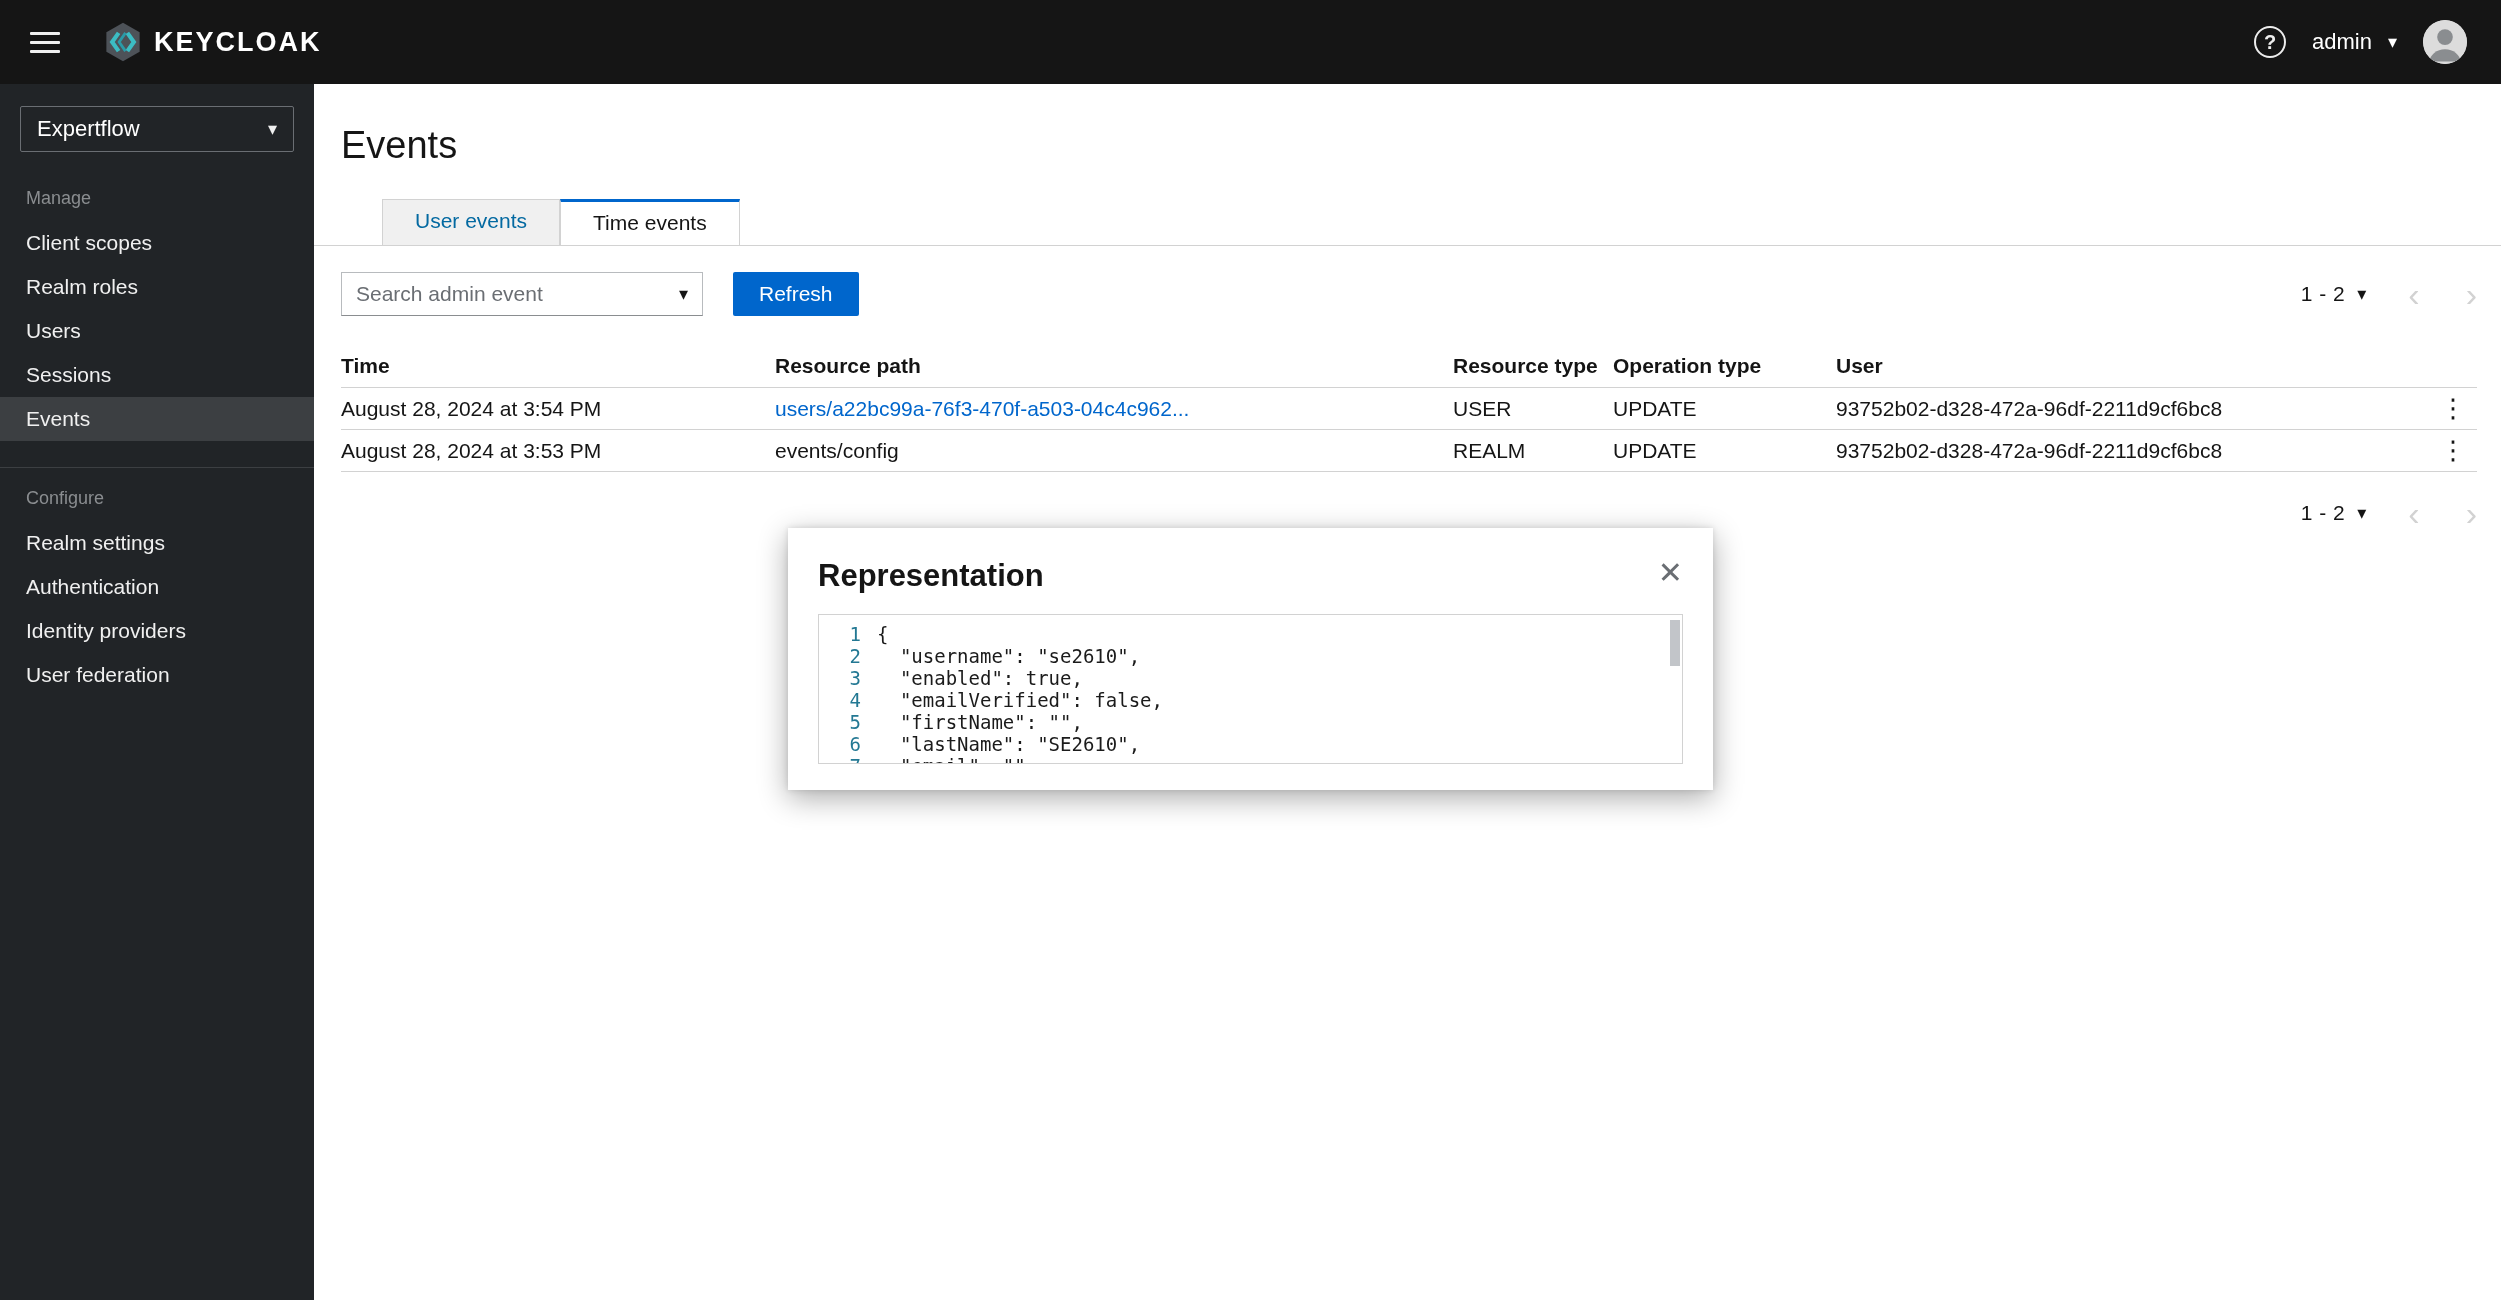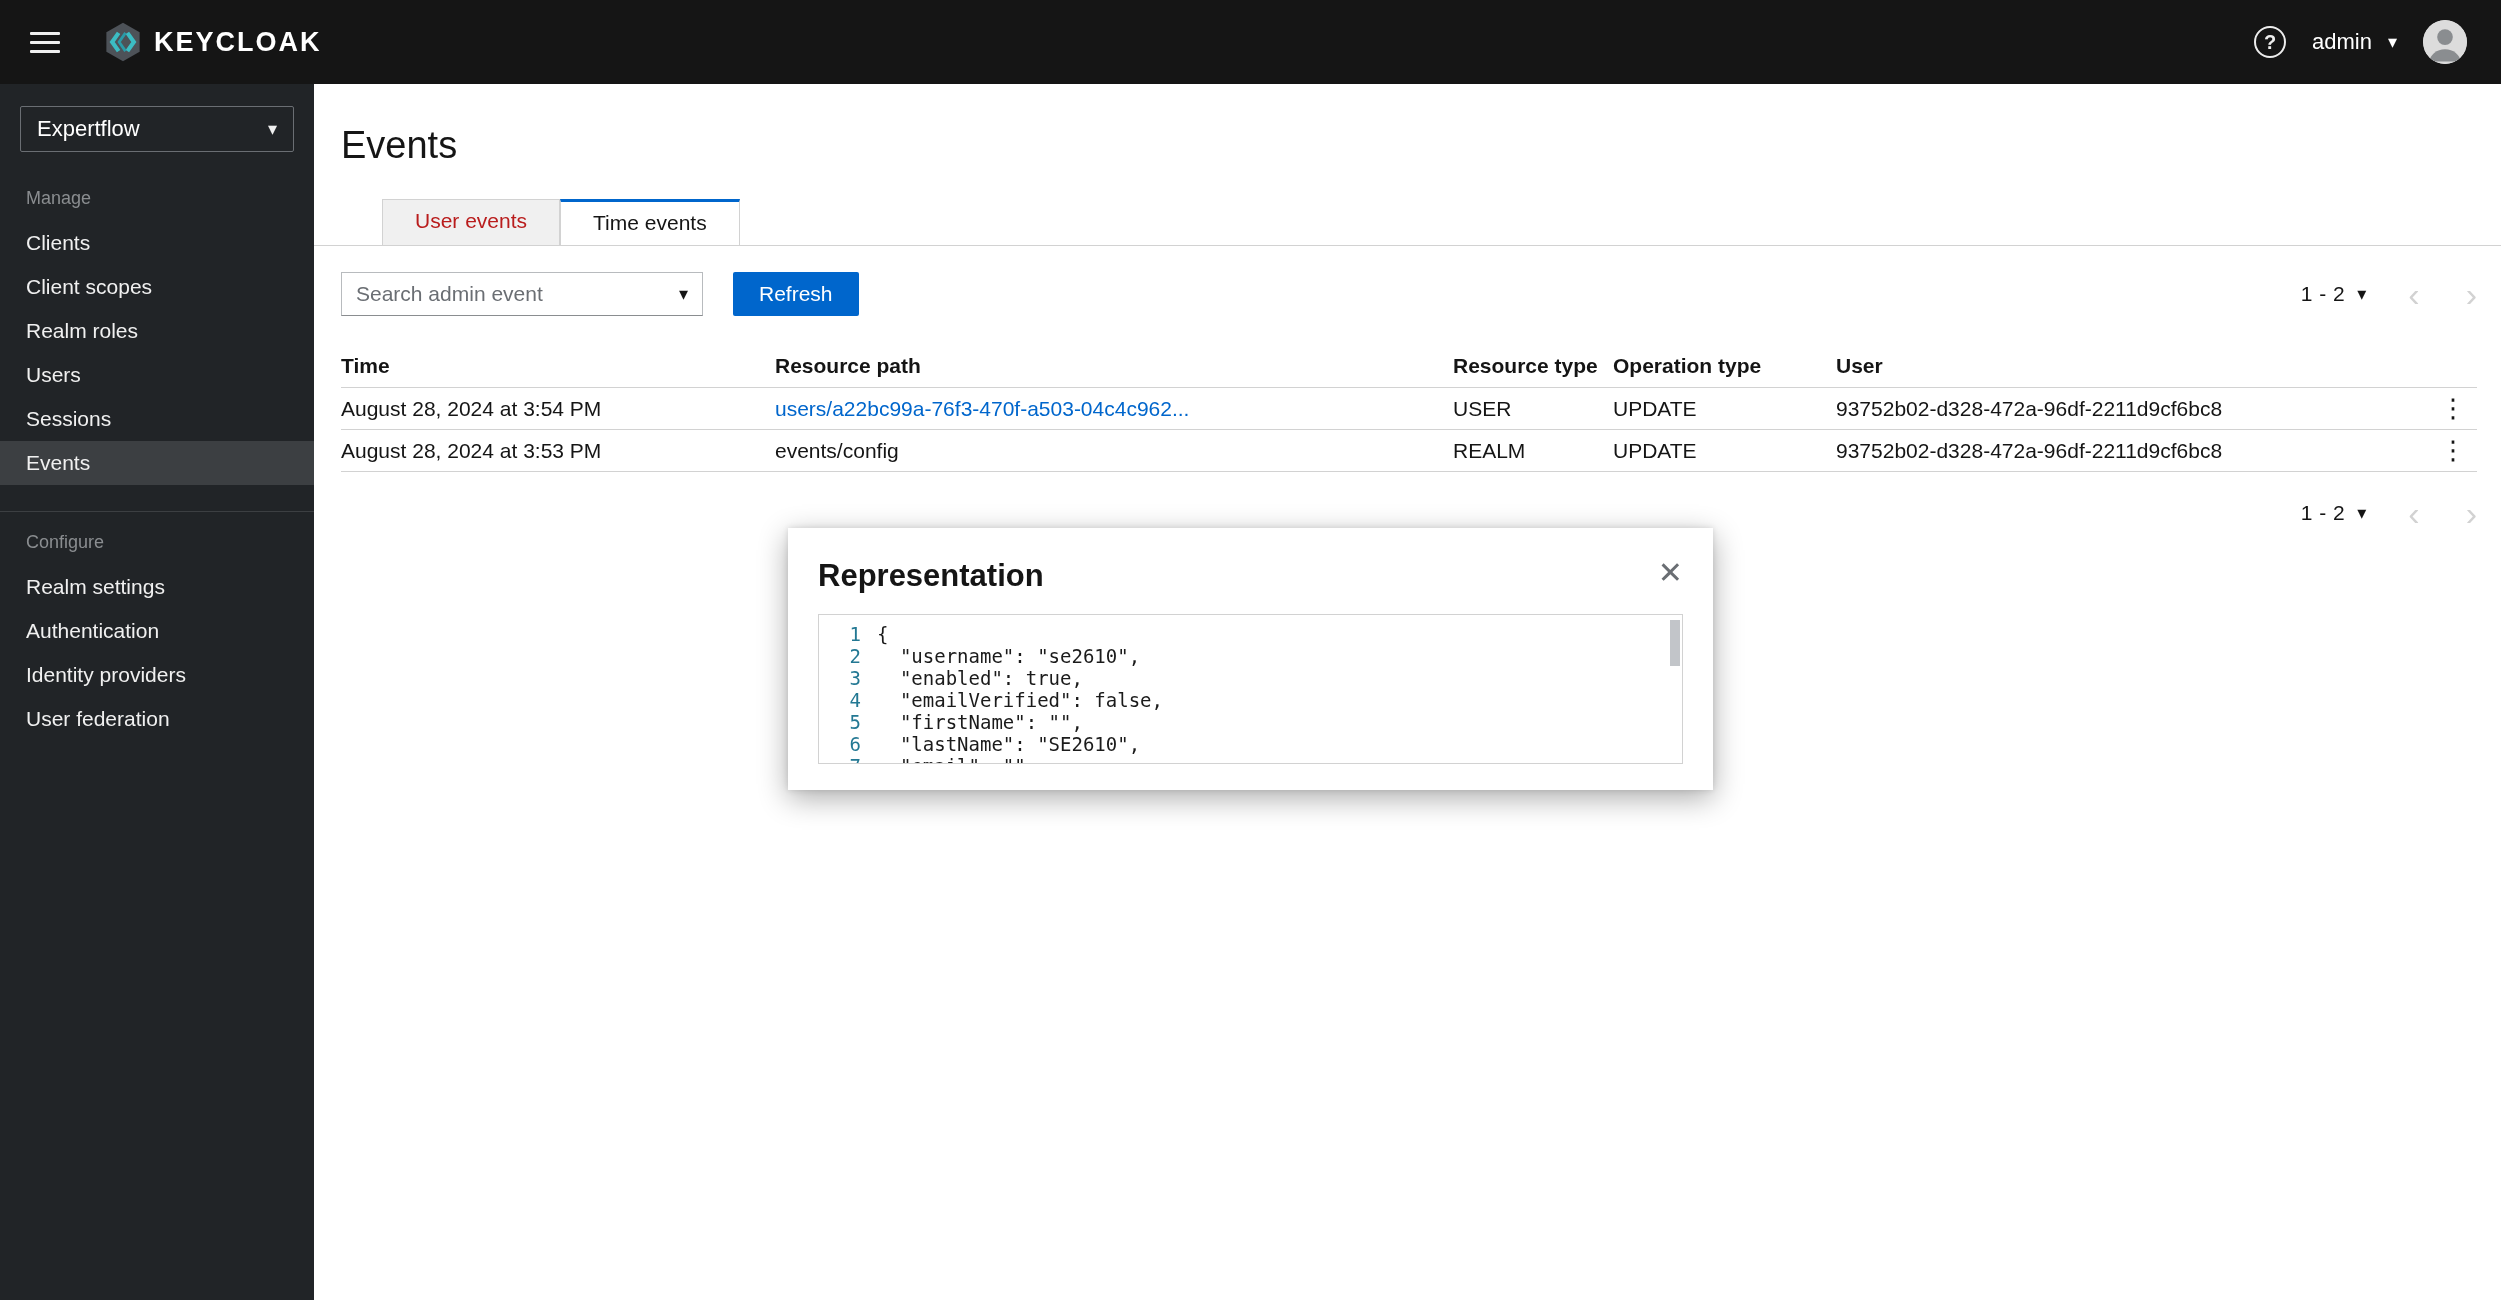--- a/index.html
+++ b/index.html
@@ -36,21 +36,21 @@
   
   .main { position:absolute; left:314px; top:84px; right:0; bottom:0; background:#fff; }
   .page-header { padding:40px 24px 0 27px; }
   .page-title { font-size:38px; font-weight:500; color:#151515; }
   .page-desc { margin-top:16px; font-size:21px; color:#151515; }
   .page-desc a, .link { color:#0066cc; text-decoration:none; cursor:pointer; }
   .learn-more { margin-left:18px; display:inline-flex; align-items:center; gap:7px; }
 
   .tabs { margin-top:32px; display:flex; border-bottom:1px solid #d2d2d2; padding-left:68px; }
   .tab { height:46px; line-height:42px; padding:0 32px; font-size:21px; cursor:pointer; }
-  .tab.inactive { background:#f0f0f0; color:#b91c1c; border:1px solid #d2d2d2; border-bottom:none; }
+  .tab.inactive { background:#f0f0f0; color:#0369a1; border:1px solid #d2d2d2; border-bottom:none; }
   .tab.active { background:#fff; color:#151515; border-left:1px solid #d2d2d2;
                 border-right:1px solid #d2d2d2; border-top:3px solid #0066cc;
                 margin-bottom:-1px; font-weight:400; }
 
   .toolbar { display:flex; align-items:center; padding:26px 24px 0 27px; }
   .search-box { width:362px; height:44px; border:1px solid #b8bbbe; border-bottom-color:#8a8d90;
                 display:flex; align-items:center; padding:0 14px; background:#fff; }
   .search-box input { border:none; outline:none; flex:1; font-size:21px;
                       font-family:"Liberation Sans", sans-serif; color:#151515; }
   .search-box input::placeholder { color:#6a6e73; }
@@ -125,21 +125,20 @@
   </div>
 </div>
 
 <div class="sidebar">
   <div class="realm-select">
     <span>Expertflow</span>
     <span class="caret">▾</span>
   </div>
 
   <div class="nav-section-label">Manage</div>
-  <div class="nav-item">Clients</div>
   <div class="nav-item">Client scopes</div>
   <div class="nav-item">Realm roles</div>
   <div class="nav-item">Users</div>
   <div class="nav-item">Sessions</div>
   <div class="nav-item active">Events</div>
 
   <div class="nav-divider"></div>
   <div class="nav-section-label" style="padding-top:20px;">Configure</div>
   <div class="nav-item">Realm settings</div>
   <div class="nav-item">Authentication</div>

